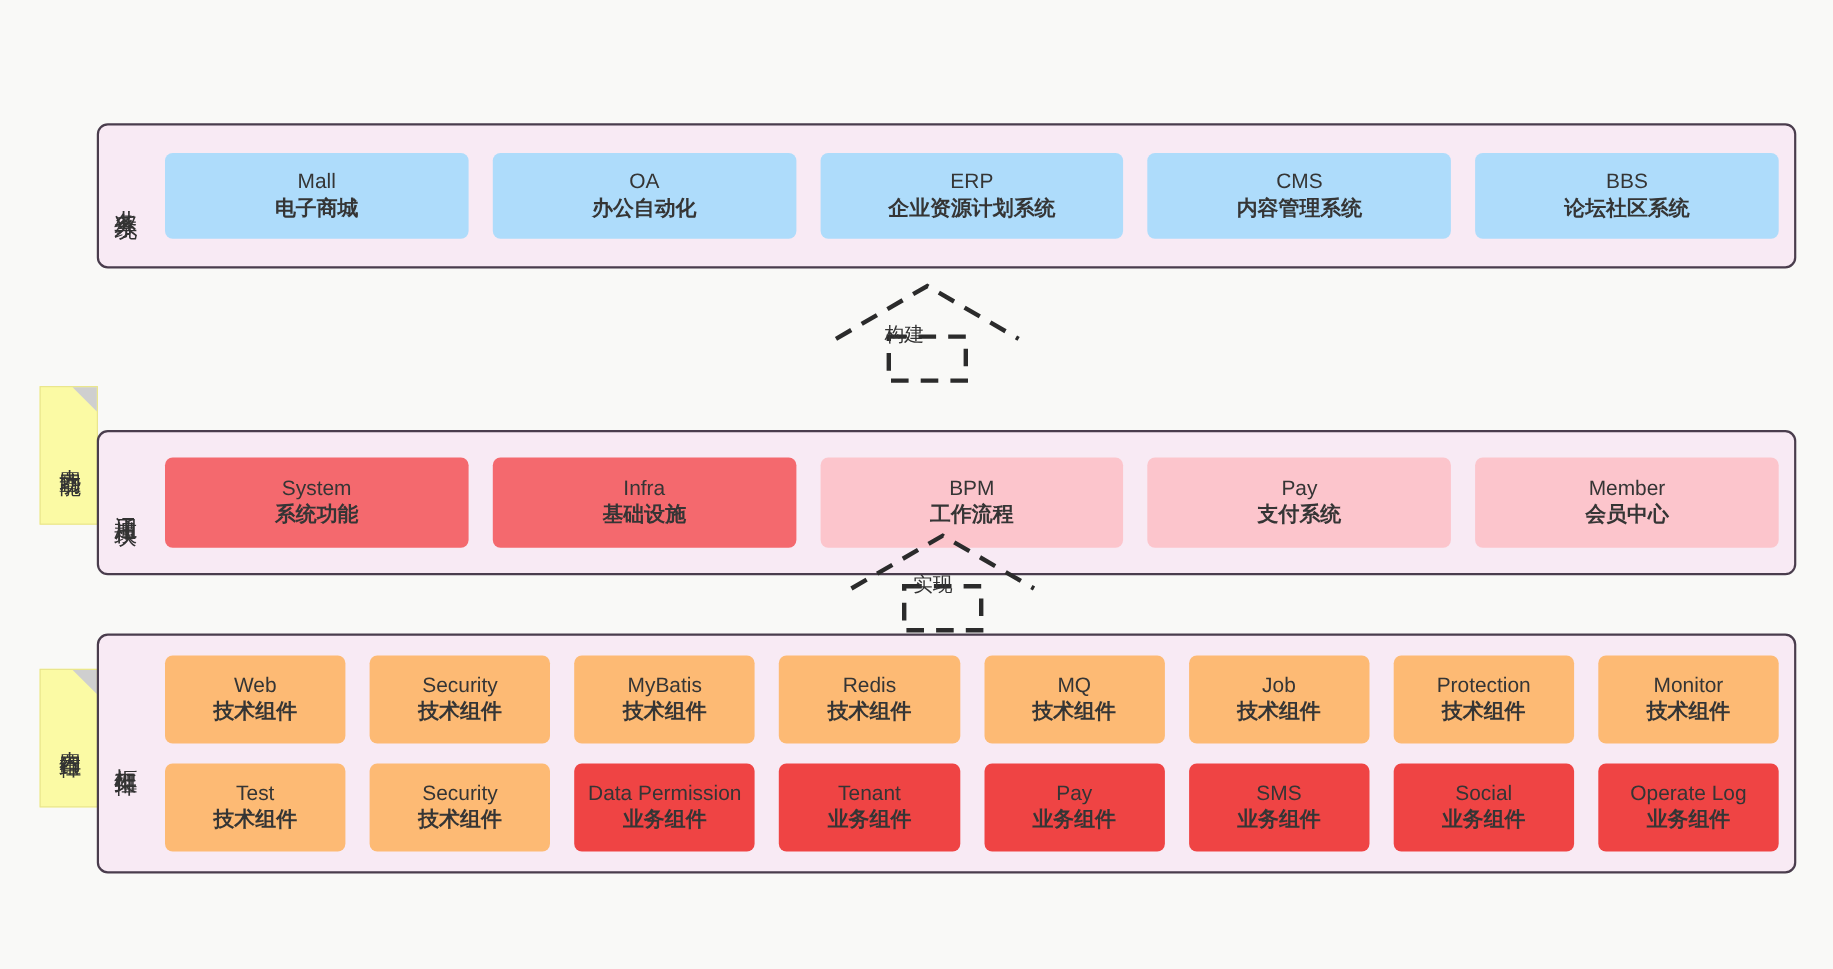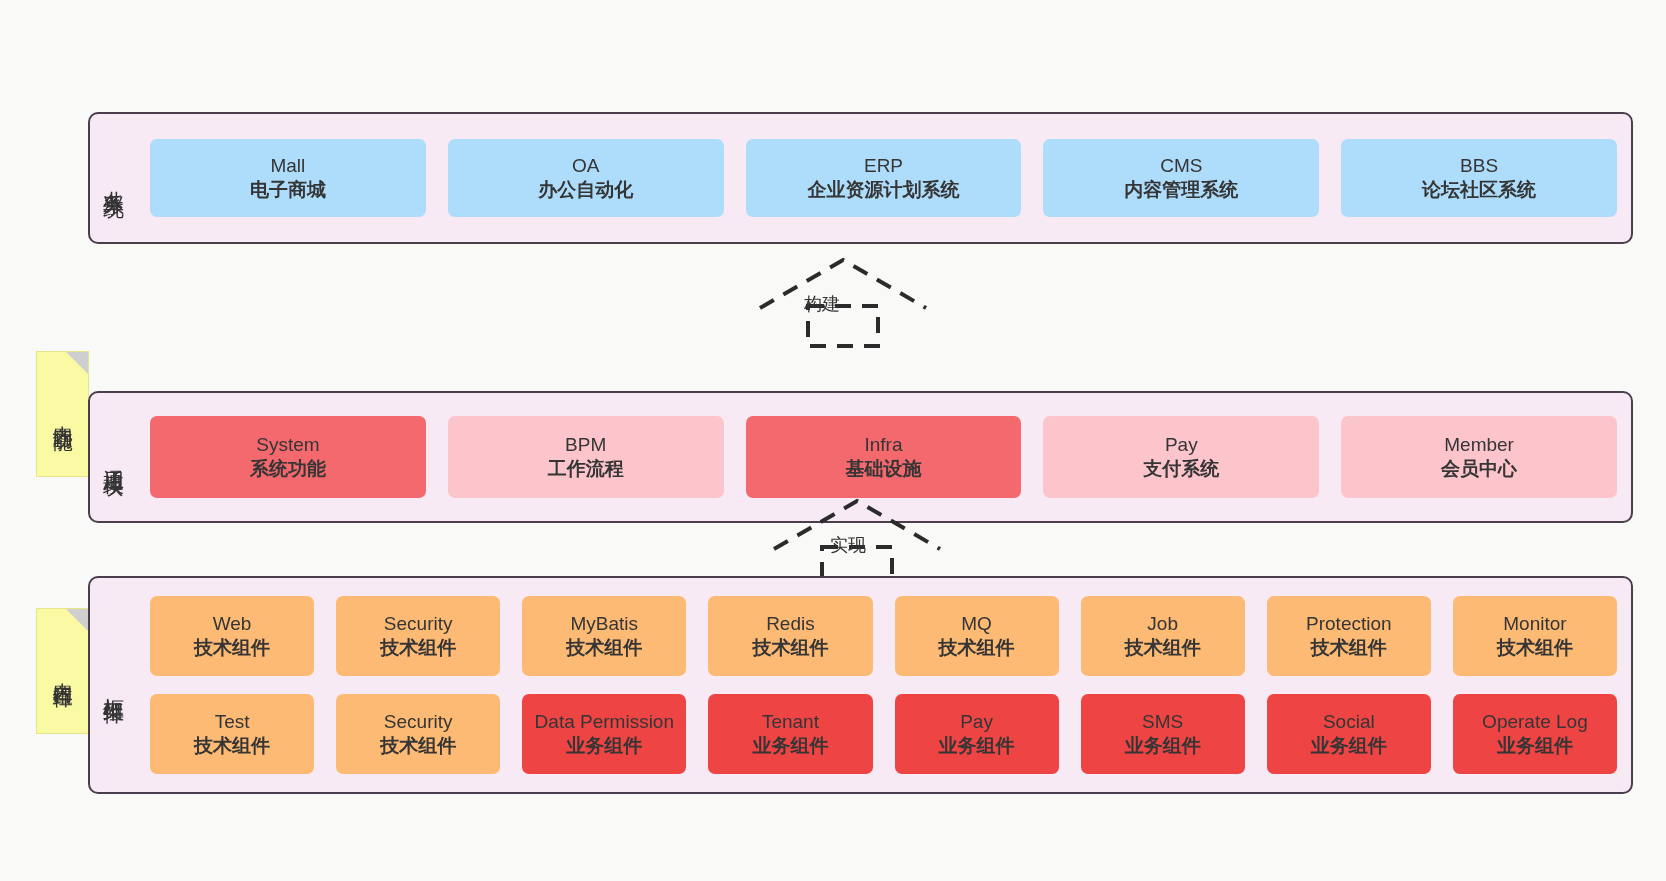--- a/index.html
+++ b/index.html
@@ -115,21 +115,21 @@
   .connector svg { display: block; overflow: visible; }
   .connector .conn-label {
     position: absolute;
     font-size: 18px;
     color: #333;
     background: transparent;
     white-space: nowrap;
   }
   #connector-build  { left: 748px; top: 258px; width: 190px; height: 90px; }
   #connector-build .conn-label  { left: 56px; top: 34px; text-align: center; }
-  #connector-impl   { left: 762px; top: 499px; width: 190px; height: 90px; }
+  #connector-impl   { left: 762px; top: 485px; width: 190px; height: 90px; }
   #connector-impl  .conn-label  { left: 68px; top: 34px; }
 </style>
 </head>
 <body>
 
 <div class="layer" id="layer-business">
   <div class="layer-title">业务系统</div>
   <div class="layer-body">
     <div class="row">
       <div class="card">
@@ -168,27 +168,27 @@
   <span>内置功能</span>
 </div>
 <div class="layer" id="layer-modules">
   <div class="layer-title">通用模块</div>
   <div class="layer-body">
     <div class="row">
       <div class="card solid-red">
         <span class="en">System</span>
         <span class="cn">系统功能</span>
       </div>
+      <div class="card solid-red">
+        <span class="en">Infra</span>
+        <span class="cn">基础设施</span>
+      </div>
       <div class="card soft-pink">
         <span class="en">BPM</span>
         <span class="cn">工作流程</span>
-      </div>
-      <div class="card solid-red">
-        <span class="en">Infra</span>
-        <span class="cn">基础设施</span>
       </div>
       <div class="card soft-pink">
         <span class="en">Pay</span>
         <span class="cn">支付系统</span>
       </div>
       <div class="card soft-pink">
         <span class="en">Member</span>
         <span class="cn">会员中心</span>
       </div>
     </div>

